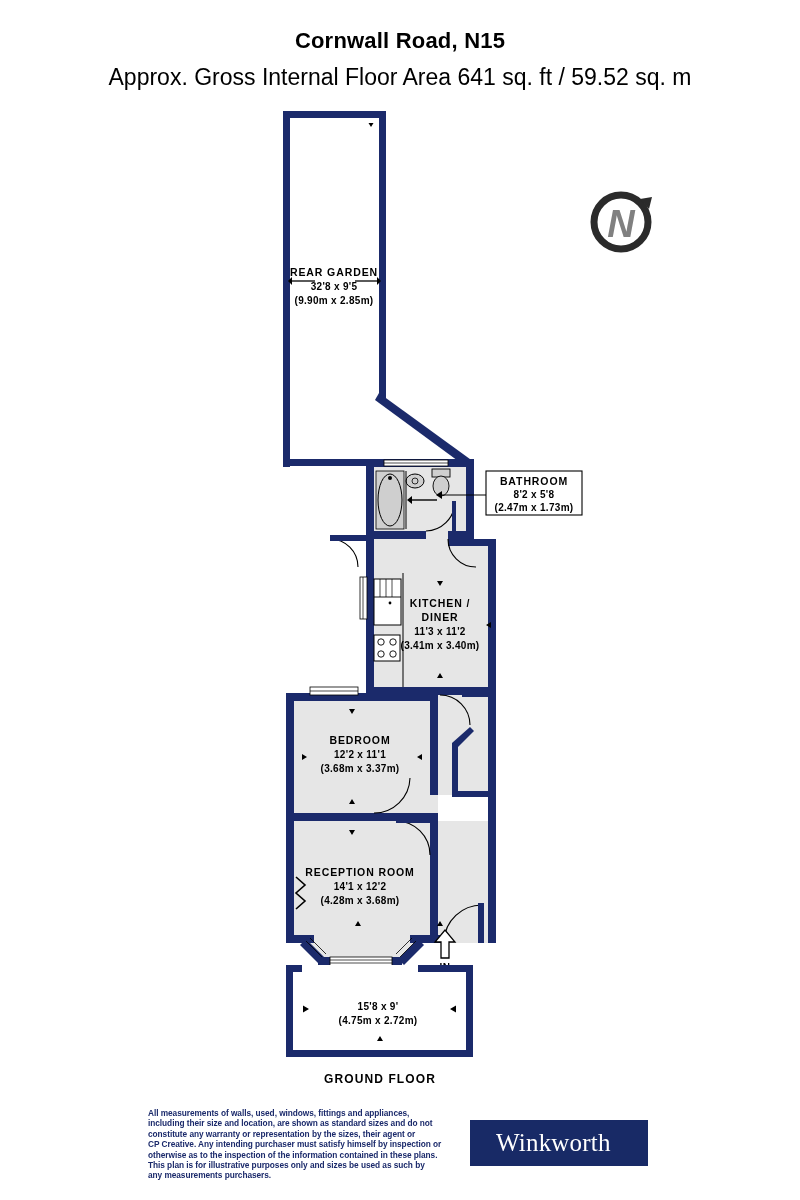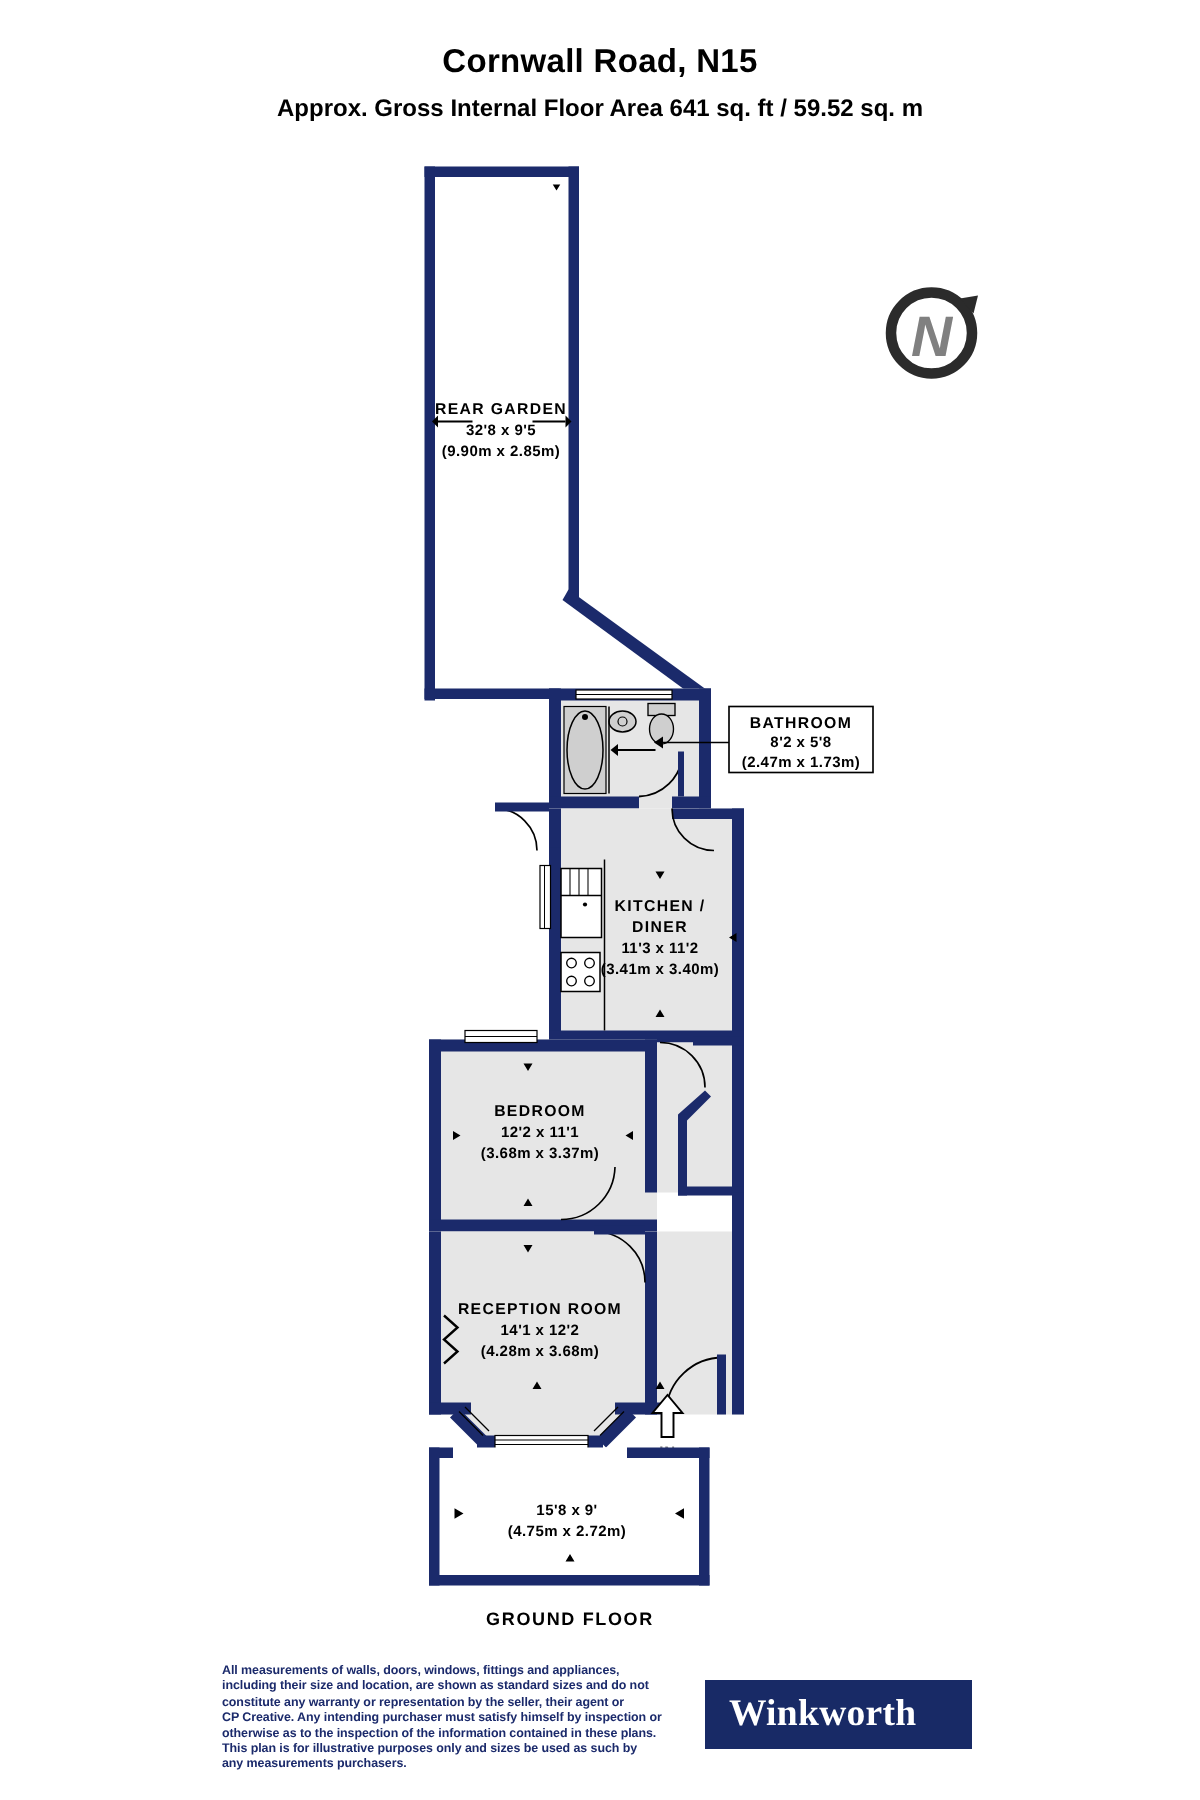--- a/index.html
+++ b/index.html
@@ -28,22 +28,22 @@
     text-align: center;
   }
   .title {
     margin: 28px 0 0 0;
     font-size: 22px;
     font-weight: bold;
     letter-spacing: 0.2px;
   }
   .subtitle {
     margin: 10px 0 0 0;
-    font-size: 16px;
-    font-weight: bold;
+    font-size: 23px;
+    font-weight: normal;
   }
   
   .plan-wrap {
     position: absolute;
     top: 95px;
     left: 0;
     width: 800px;
     height: 1000px;
   }
   svg.plan { display: block; }
@@ -85,22 +85,22 @@
     width: 178px;
     height: 46px;
     background: #182a66;
     display: flex;
     align-items: center;
   }
   .logo-text {
     color: #ffffff;
     font-family: "Liberation Serif", serif;
     font-size: 25px;
-    font-weight: bold;
-    padding-left: 16px;
+    font-weight: normal;
+    padding-left: 26px;
     letter-spacing: 0.2px;
   }
 </style>
 </head>
 <body>
 
 <div class="page">
 
   <div class="header">
     <div class="title">Cornwall Road, N15</div>
@@ -376,23 +376,23 @@
       <circle cx="621" cy="127" r="27" fill="none" stroke="#2b2b2b" stroke-width="7"></circle>
       <path d="M 640 104 l 12 -2 l -3 12 z" fill="#2b2b2b"></path>
       <text x="621" y="142" text-anchor="middle" font-family="Liberation Sans, sans-serif" font-size="38" font-weight="bold" fill="#808080" font-style="italic">N</text>
     </g>
 
   </svg>
   </div>
 
   <div class="footer">
     <div class="disclaimer">
-      <p>All measurements of walls, doors, windows, fittings and appliances,</p>
+      <p>All measurements of walls, used, windows, fittings and appliances,</p>
       <p>including their size and location, are shown as standard sizes and do not</p>
-      <p>constitute any warranty or representation by the seller, their agent or</p>
+      <p>constitute any warranty or representation by the sizes, their agent or</p>
       <p>CP Creative. Any intending purchaser must satisfy himself by inspection or</p>
       <p>otherwise as to the inspection of the information contained in these plans.</p>
       <p>This plan is for illustrative purposes only and sizes be used as such by</p>
       <p>any measurements purchasers.</p>
     </div>
     <div class="logo-box">
       <span class="logo-text">Winkworth</span>
     </div>
   </div>
 

